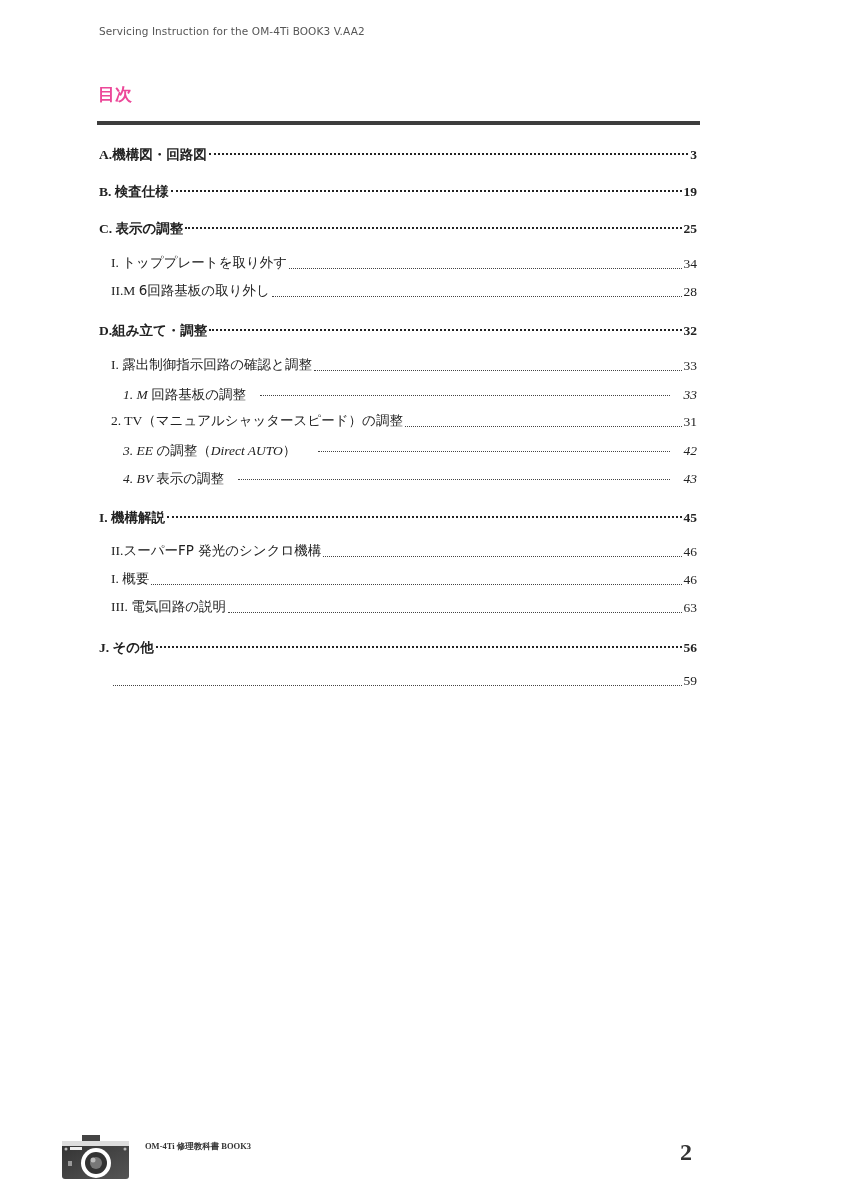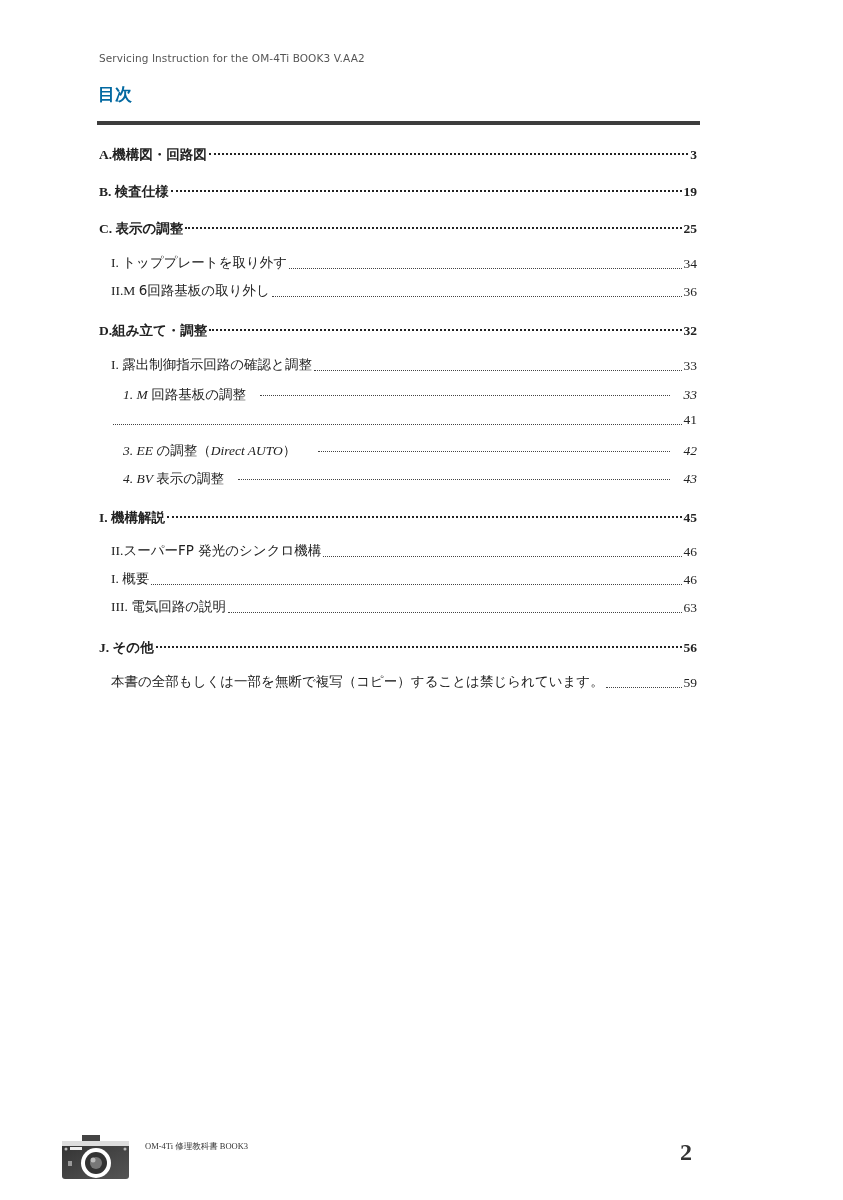--- a/index.html
+++ b/index.html
@@ -1,25 +1,24 @@
 <!DOCTYPE html>
 <html><head>
 <meta charset="utf-8">
 <style>
   html, body { margin: 0; padding: 0; background: #ffffff; }
   body { width: 843px; height: 1200px; position: relative; overflow: hidden; color: #222; }
   .running-header {
     position: absolute; left: 99px; top: 25px;
     font-family: "DejaVu Sans", sans-serif; font-size: 10.5px; color: #555;
     letter-spacing: 0.1px;
-    margin-top: 27px;
   }
   .page-title {
     position: absolute; left: 98px; top: 83px;
-    font-family: "DejaVu Sans", sans-serif; font-size: 17px; font-weight: bold; color: #0369a1;
+    font-family: "DejaVu Sans", sans-serif; font-size: 17px; font-weight: bold; color: #ec4899;
   }
   .title-rule {
     position: absolute; left: 97px; top: 121px; width: 603px; height: 4px; background: #3d3d3d;
   }
   .toc { position: absolute; left: 0; top: 0; width: 843px; }
   .toc-row {
     position: absolute; display: flex; align-items: baseline;
     font-family: "Liberation Serif", "DejaVu Serif", serif; color: #222;
     white-space: nowrap;
   }
@@ -35,21 +34,21 @@
   .lvl2 .leader { border-bottom: 1px dotted #444; transform: translateY(-3px); }
   .lvl3 { left: 123px; width: 574px; font-size: 13.5px; font-style: italic; gap: 12px; }
   .lvl3 .leader { border-bottom: 1px dotted #444; transform: translateY(-3px); }
   .jp { font-family: "DejaVu Sans", sans-serif; font-style: normal; }
   .lvl1 .jp { font-weight: bold; }
   .footer-logo {
     position: absolute; left: 58px; top: 1133px; width: 75px; height: 48px;
   }
   .footer-text {
     position: absolute; left: 145px; top: 1141px;
-    font-family: "Liberation Serif", serif; font-size: 8.5px; font-weight: normal; color: #333;
+    font-family: "Liberation Serif", serif; font-size: 8.5px; font-weight: bold; color: #333;
   }
   .page-number {
     position: absolute; left: 680px; top: 1139px;
     font-family: "Liberation Serif", "DejaVu Serif", serif; font-size: 24px; font-weight: bold; color: #333;
   }
 </style>
 </head>
 <body>
 
 <div class="running-header">Servicing Instruction for the OM-4Ti BOOK3 V.AA2</div>
@@ -79,21 +78,21 @@
 
   <div class="toc-row lvl2" style="top:254px">
     <span class="label"><span>I. </span><span class="jp">トッププレートを取り外す</span></span>
     <span class="leader"></span>
     <span class="page">34</span>
   </div>
 
   <div class="toc-row lvl2" style="top:282px">
     <span class="label"><span>II.M </span><span class="jp">6回路基板の取り外し</span></span>
     <span class="leader"></span>
-    <span class="page">36</span>
+    <span class="page">28</span>
   </div>
 
   <div class="toc-row lvl1" style="top:319px">
     <span class="label"><span>D.</span><span class="jp">組み立て・調整</span></span>
     <span class="leader"></span>
     <span class="page">32</span>
   </div>
 
   <div class="toc-row lvl2" style="top:356px">
     <span class="label"><span>I. </span><span class="jp">露出制御指示回路の確認と調整</span></span>
@@ -101,22 +100,23 @@
     <span class="page">33</span>
   </div>
 
   <div class="toc-row lvl3" style="top:384px">
     <span class="label"><span>1. M </span><span class="jp">回路基板の調整</span></span>
     <span class="leader"></span>
     <span class="page">33</span>
   </div>
 
   <div class="toc-row lvl2" style="top:412px">
+    <span class="label"><span>2. TV</span><span class="jp">（マニュアルシャッタースピード）の調整</span></span>
     <span class="leader"></span>
-    <span class="page">41</span>
+    <span class="page">31</span>
   </div>
 
   <div class="toc-row lvl3" style="top:440px">
     <span class="label"><span>3. EE </span><span class="jp">の調整（</span><span>Direct AUTO</span><span class="jp">）</span></span>
     <span class="leader" style="margin-left:10px"></span>
     <span class="page">42</span>
   </div>
 
   <div class="toc-row lvl3" style="top:468px">
     <span class="label"><span>4. BV </span><span class="jp">表示の調整</span></span>
@@ -148,21 +148,20 @@
     <span class="page">63</span>
   </div>
 
   <div class="toc-row lvl1" style="top:636px">
     <span class="label"><span>J. </span><span class="jp">その他</span></span>
     <span class="leader"></span>
     <span class="page">56</span>
   </div>
 
   <div class="toc-row lvl2" style="top:673px">
-    <span class="label"><span class="jp" style="font-size:13.5px">本書の全部もしくは一部を無断で複写（コピー）することは禁じられています。</span></span>
     <span class="leader"></span>
     <span class="page">59</span>
   </div>
 </div>
 
 <div class="footer-logo">
   <svg width="75" height="48" viewBox="0 0 75 48">
     <defs>
       <linearGradient id="bodyg" x1="0" y1="0" x2="1" y2="1">
         <stop offset="0" stop-color="#333"></stop>

